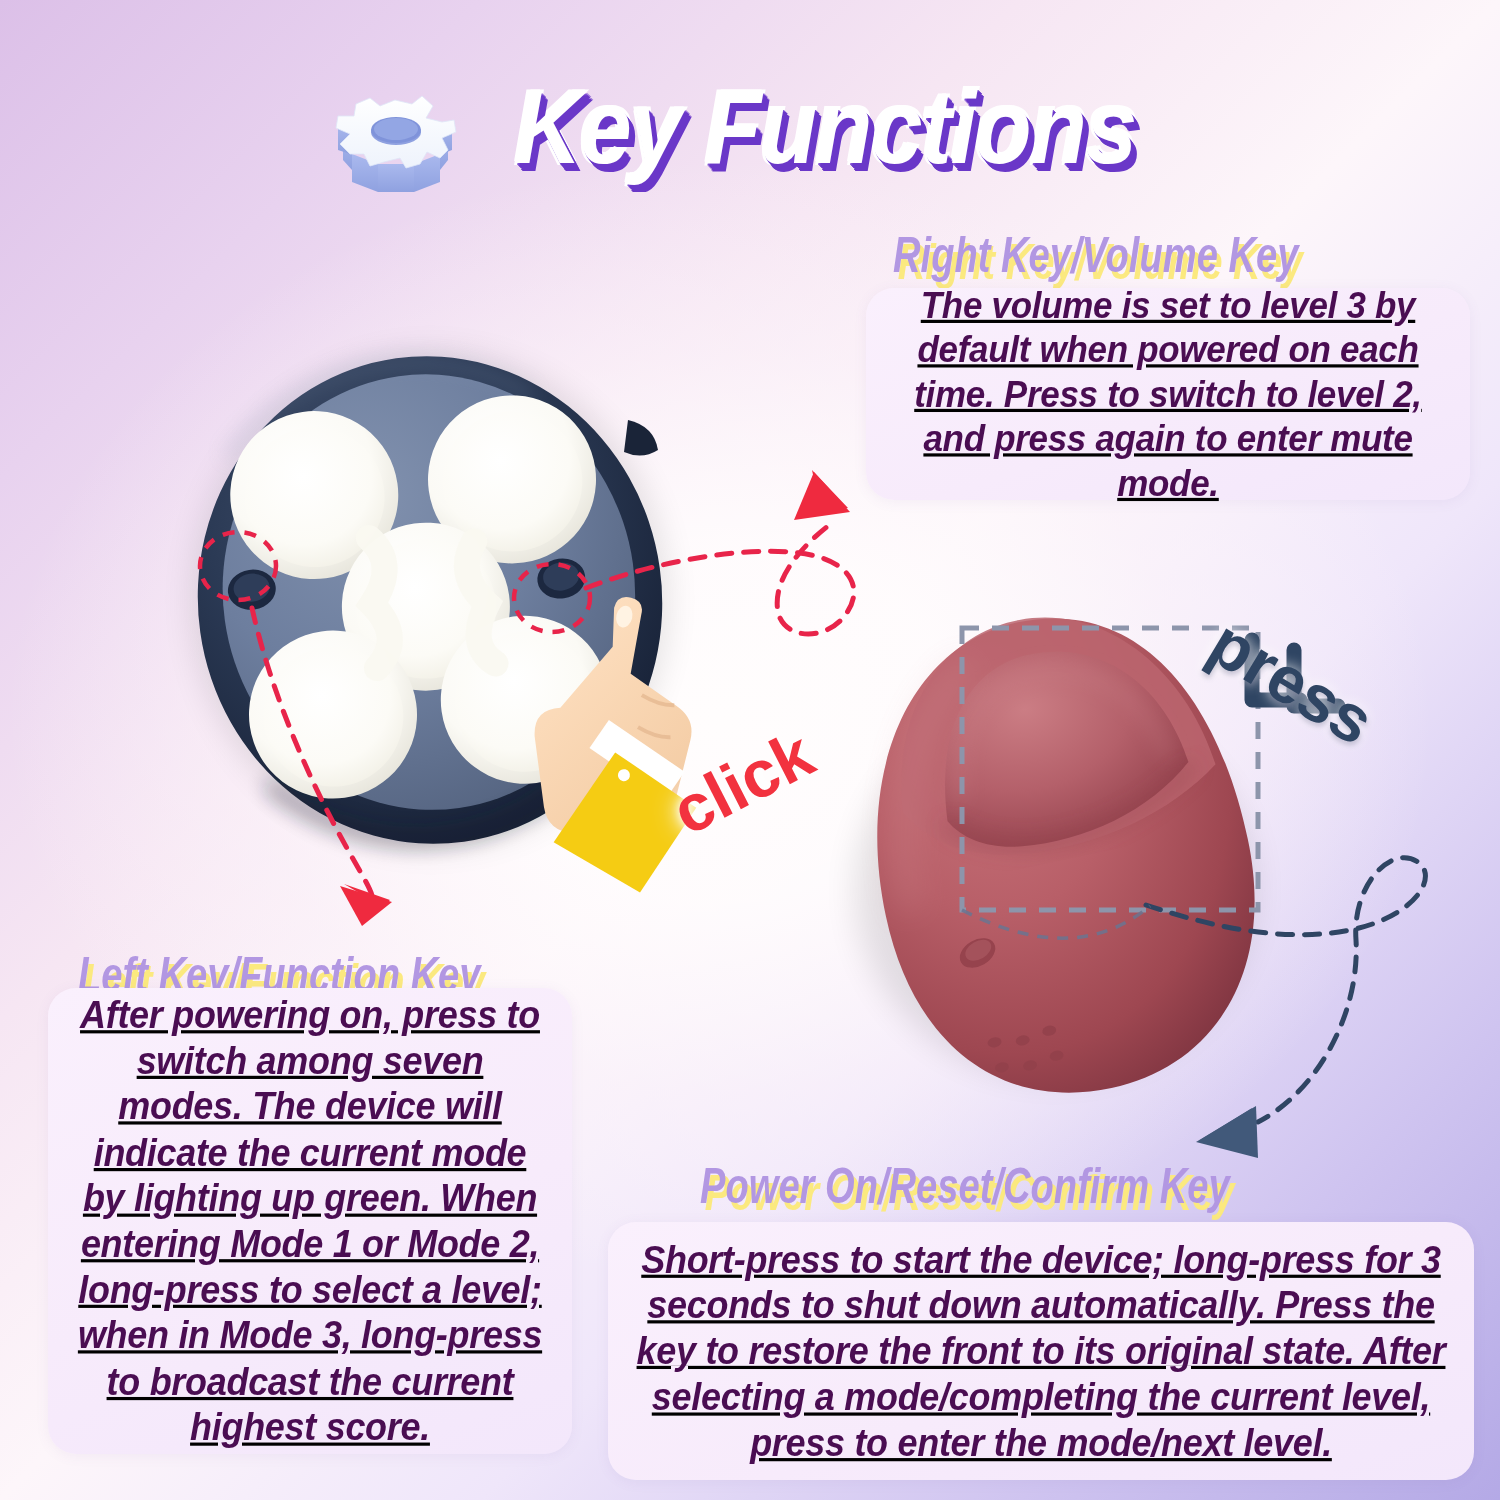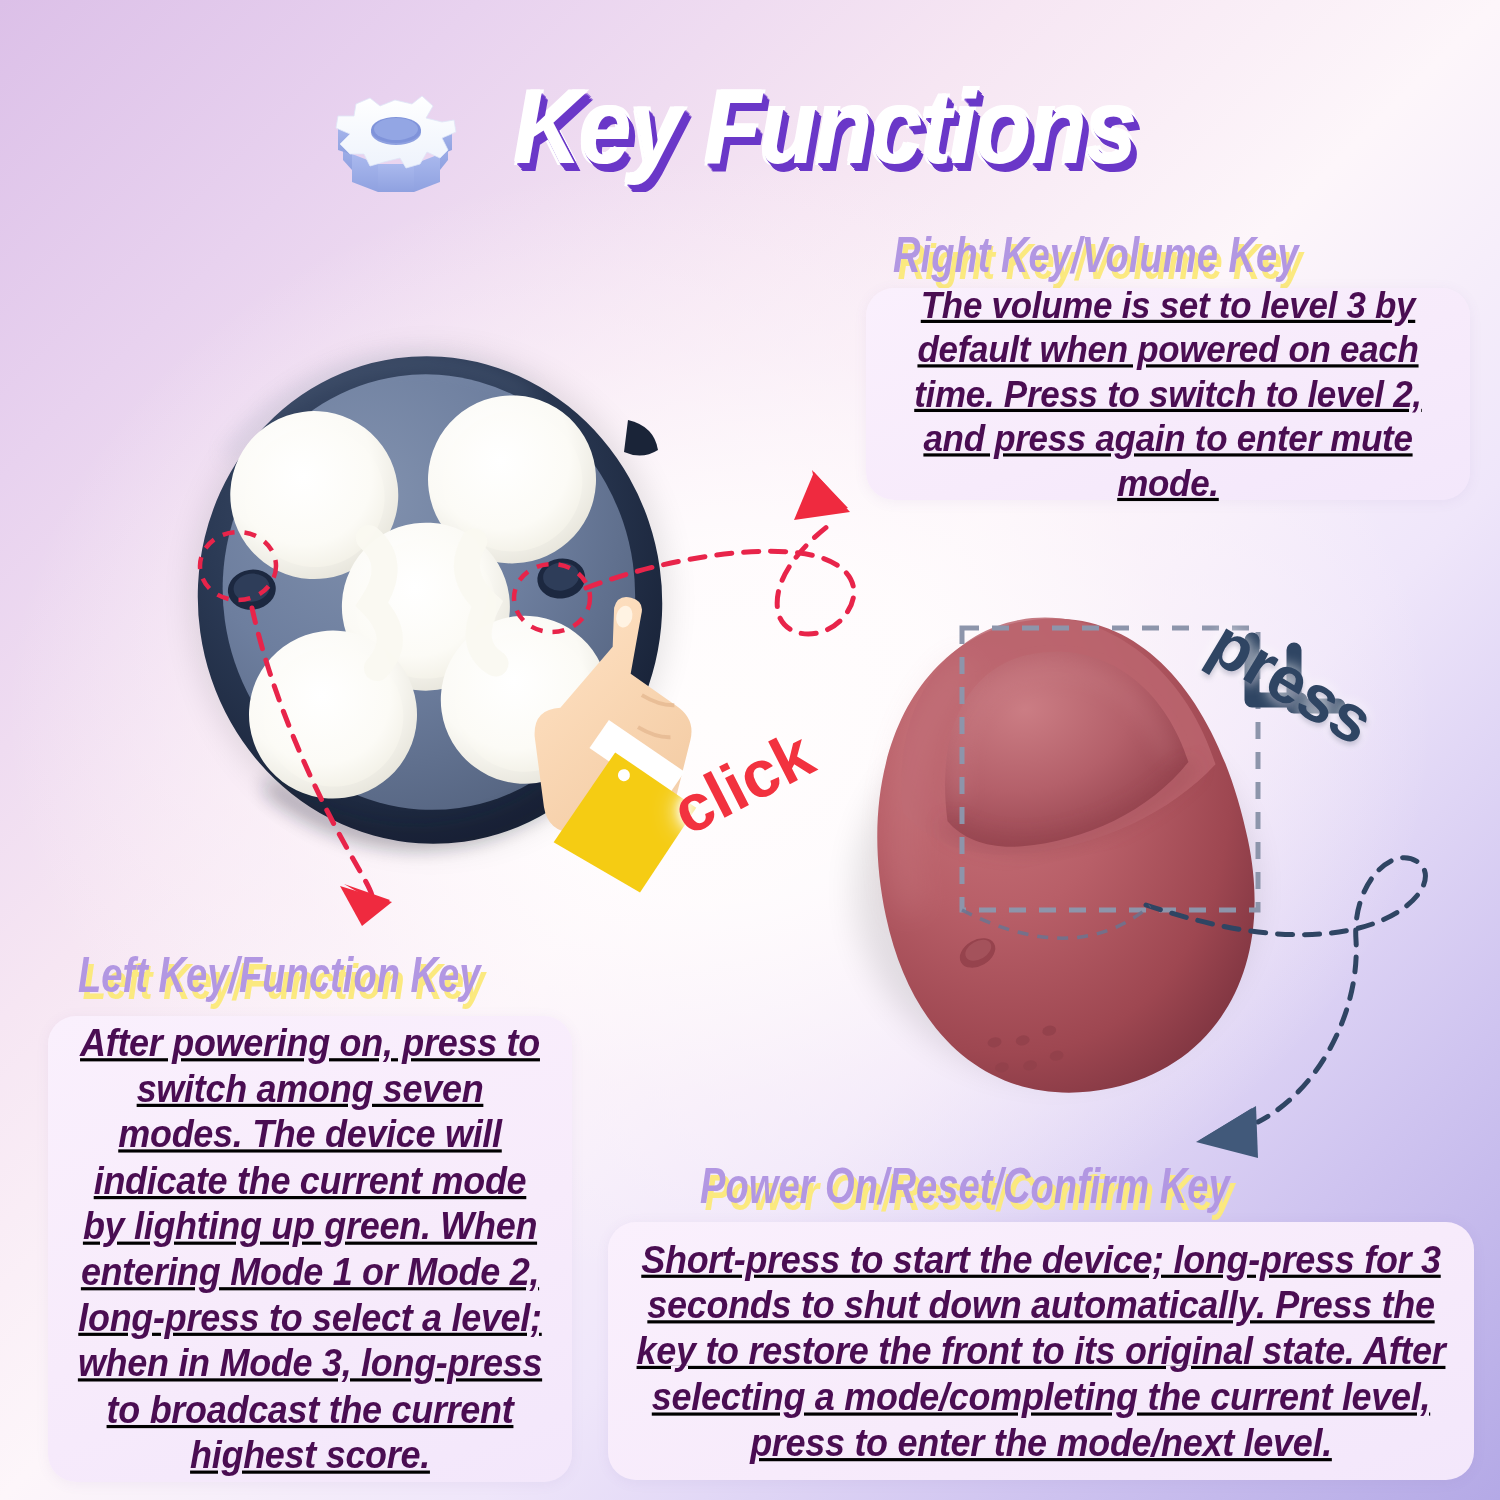--- a/index.html
+++ b/index.html
@@ -46,21 +46,21 @@
     padding:22px 26px;
     text-decoration:underline;
   }
   .card p {
     color:#4a0d52; font-weight:bold; font-style:italic;
     text-align:center; line-height:1.20; letter-spacing:-0.3px;
     transform:scaleY(1.06);
   }
   #card-right { left:866px; top:288px; width:604px; height:212px; }
   #card-right p { font-size:35px; }
-  #card-left  { left:48px;  top:1016px; width:524px; height:466px; }
+  #card-left  { left:48px;  top:988px; width:524px; height:466px; }
   #card-left p { font-size:36px; }
   #card-power { left:608px; top:1222px; width:866px; height:258px; }
   #card-power p { font-size:36px; }
 
   
   .float-label { position:absolute; font-weight:bold; white-space:nowrap; }
   #label-click {
     left:660px; top:782px; font-size:66px; color:#f2323f;
     transform:rotate(-27deg); transform-origin:left top;
     text-shadow:0 0 18px #fff, 0 0 30px #fff, 0 0 8px #fff;

